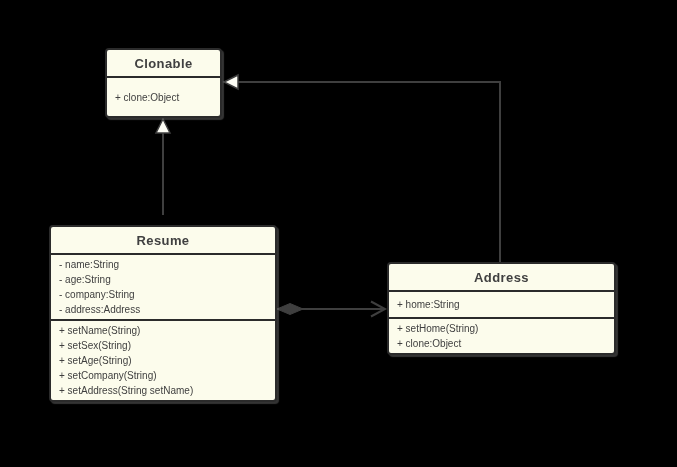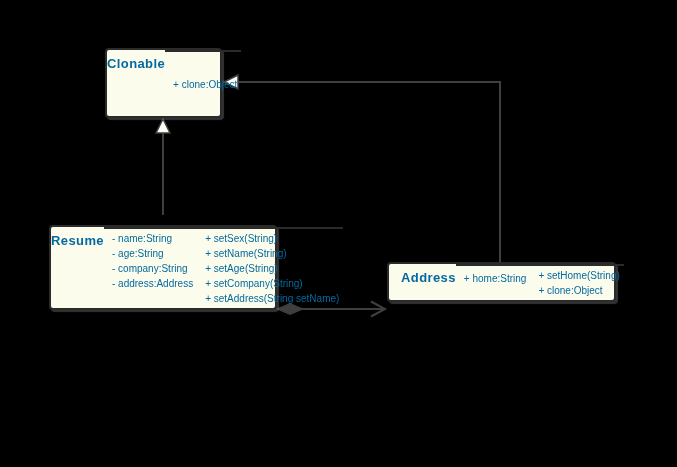--- a/index.html
+++ b/index.html
@@ -21,23 +21,23 @@
     top: 0;
     width: 677px;
     height: 467px;
   }
   .uml-class {
     position: absolute;
     box-sizing: border-box;
     background: #FCFCEC;
     border: 2px solid #2B2B2B;
     border-radius: 4px;
-    color: #0369a1;
+    color: #404040;
     display: flex;
-    flex-direction: row;
+    flex-direction: column;
     box-shadow: 2px 2px 1px rgba(150,150,150,0.35);
   }
   .uml-title {
     height: 26px;
     display: flex;
     align-items: center;
     justify-content: center;
     font-size: 13px;
     font-weight: bold;
     letter-spacing: 0.4px;
@@ -55,21 +55,21 @@
   .box-clonable { left: 105px; top: 48px; width: 117px; height: 70px; }
   .box-clonable .uml-compartment {
     flex: 1;
     display: flex;
     flex-direction: column;
     justify-content: center;
   }
   
   .box-resume { left: 49px; top: 225px; width: 228px; }
   
-  .box-address { left: 387px; top: 262px; width: 229px; padding-left: 12px; }
+  .box-address { left: 387px; top: 262px; width: 229px; }
   .box-address .compartment-attributes { padding-top: 5px; padding-bottom: 5px; }
 </style>
 </head>
 <body>
 
 <div class="canvas">
 
   <svg class="connectors" width="677" height="467" viewBox="0 0 677 467">
 
     <line x1="163" y1="215" x2="163" y2="132" stroke="#3F3F3F" stroke-width="2"></line>
@@ -92,22 +92,22 @@
 
   <div class="uml-class box-resume">
     <div class="uml-title">Resume</div>
     <div class="uml-compartment compartment-attributes">
       <div class="uml-member">- name:String</div>
       <div class="uml-member">- age:String</div>
       <div class="uml-member">- company:String</div>
       <div class="uml-member">- address:Address</div>
     </div>
     <div class="uml-compartment compartment-methods">
+      <div class="uml-member">+ setName(String)</div>
       <div class="uml-member">+ setSex(String)</div>
-      <div class="uml-member">+ setName(String)</div>
       <div class="uml-member">+ setAge(String)</div>
       <div class="uml-member">+ setCompany(String)</div>
       <div class="uml-member">+ setAddress(String setName)</div>
     </div>
   </div>
 
   <div class="uml-class box-address">
     <div class="uml-title">Address</div>
     <div class="uml-compartment compartment-attributes">
       <div class="uml-member">+ home:String</div>

